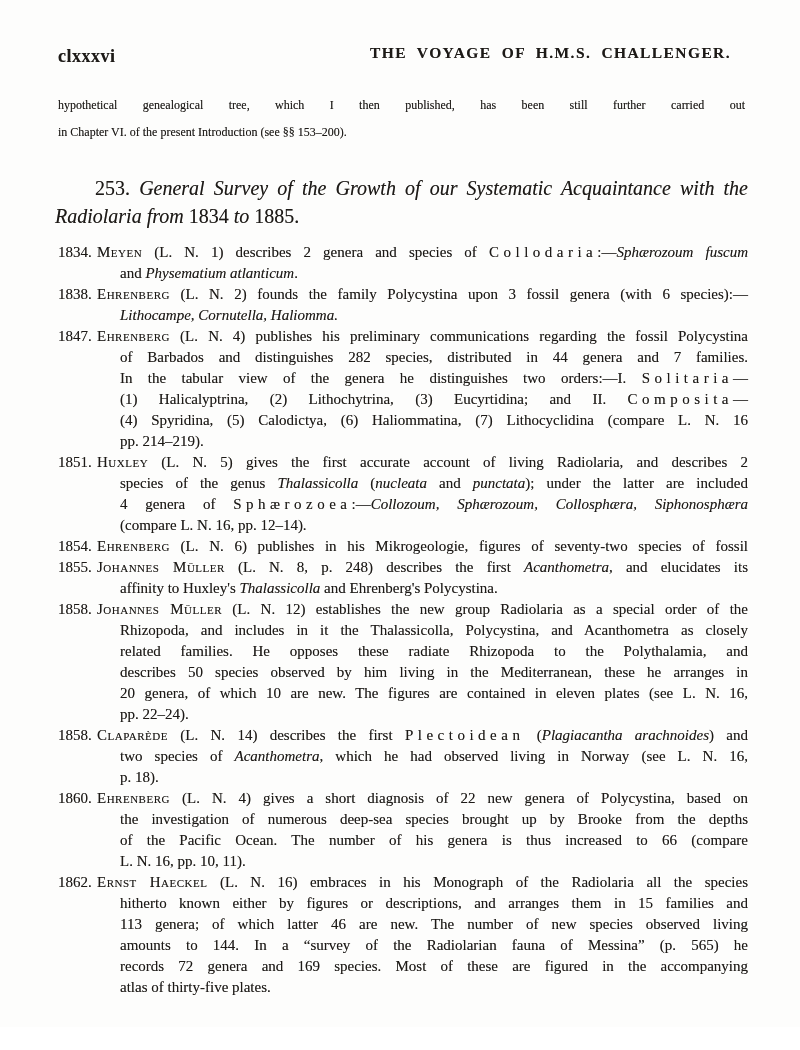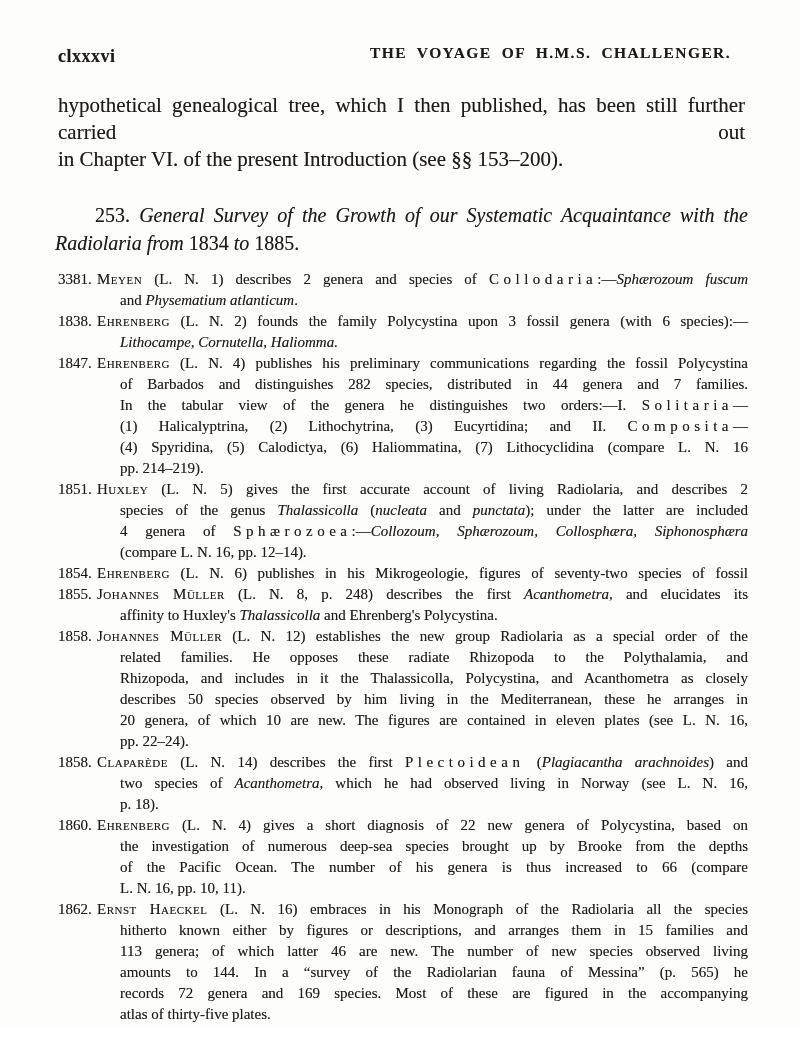--- a/index.html
+++ b/index.html
@@ -18,21 +18,21 @@
   .folio {
     position: absolute; left: 0; top: 2px;
     font-weight: bold; font-size: 18px; letter-spacing: 0.5px;
   }
   .running-title {
     display: block; text-align: right; position: relative; left: -14px;
     font-weight: bold; font-size: 15.5px;
     letter-spacing: 1.4px; word-spacing: 5px;
   }
   
-  .intro { margin: 24px 55px 16px 58px; font-size: 21px; line-height: 27px; }
+  .intro { margin: 24px 55px 16px 58px; font-size: 12px; line-height: 27px; }
   
   .heading { margin: 28px 52px 0 55px; font-size: 20px; line-height: 28px; }
   .heading .tline:first-of-type { text-indent: 40px; }
   
   .entries { margin: 12px 52px 0 120px; font-size: 15px; line-height: 21px; }
   .entry { position: relative; }
   .entry .year { position: absolute; left: -62px; top: 0; }
   .entry .tline:first-of-type { text-indent: -23px; }
   
   .tline { text-align: left; }
@@ -53,21 +53,21 @@
   <div class="intro" id="intro">
       <div class="tline just"><span class="seg-n">hypothetical genealogical tree, which I then published, has been still further carried out</span></div>
       <div class="tline"><span class="seg-n">in Chapter VI. of the present Introduction (see §§ 153–200).</span></div>
     </div>
   <div class="heading" id="heading">
       <div class="tline just"><span class="seg-n">253. </span><span class="seg-i">General Survey of the Growth of our Systematic Acquaintance with the</span></div>
       <div class="tline"><span class="seg-i">Radiolaria from </span><span class="seg-n">1834</span><span class="seg-i"> to </span><span class="seg-n">1885.</span></div>
     </div>
   <div class="entries" id="entries">
       <div class="entry">
-        <span class="year">3381.</span>
+        <span class="year">1834.</span>
         <div class="tline just"><span class="seg-sc">Meyen</span><span class="seg-n"> (L. N. 1) describes 2 genera and species of </span><span class="seg-sp">Collodaria</span><span class="seg-n">:—</span><span class="seg-i">Sphærozoum fuscum</span></div>
         <div class="tline"><span class="seg-n">and </span><span class="seg-i">Physematium atlanticum</span><span class="seg-n">.</span></div>
       </div>
       <div class="entry">
         <span class="year">1838.</span>
         <div class="tline just"><span class="seg-sc">Ehrenberg</span><span class="seg-n"> (L. N. 2) founds the family Polycystina upon 3 fossil genera (with 6 species):—</span></div>
         <div class="tline"><span class="seg-i">Lithocampe, Cornutella, Haliomma.</span></div>
       </div>
       <div class="entry">
         <span class="year">1847.</span>
@@ -90,22 +90,22 @@
         <div class="tline just"><span class="seg-sc">Ehrenberg</span><span class="seg-n"> (L. N. 6) publishes in his Mikrogeologie, figures of seventy-two species of fossil</span></div>
       </div>
       <div class="entry">
         <span class="year">1855.</span>
         <div class="tline just"><span class="seg-sc">Johannes Müller</span><span class="seg-n"> (L. N. 8, p. 248) describes the first </span><span class="seg-i">Acanthometra</span><span class="seg-n">, and elucidates its</span></div>
         <div class="tline"><span class="seg-n">affinity to Huxley's </span><span class="seg-i">Thalassicolla</span><span class="seg-n"> and Ehrenberg's Polycystina.</span></div>
       </div>
       <div class="entry">
         <span class="year">1858.</span>
         <div class="tline just"><span class="seg-sc">Johannes Müller</span><span class="seg-n"> (L. N. 12) establishes the new group Radiolaria as a special order of the</span></div>
+        <div class="tline just"><span class="seg-n">Rhizopoda, and includes in it the Thalassicolla, Polycystina, and Acanthometra as closely</span></div>
         <div class="tline just"><span class="seg-n">related families. He opposes these radiate Rhizopoda to the Polythalamia, and</span></div>
-        <div class="tline just"><span class="seg-n">Rhizopoda, and includes in it the Thalassicolla, Polycystina, and Acanthometra as closely</span></div>
         <div class="tline just"><span class="seg-n">describes 50 species observed by him living in the Mediterranean, these he arranges in</span></div>
         <div class="tline just"><span class="seg-n">20 genera, of which 10 are new. The figures are contained in eleven plates (see L. N. 16,</span></div>
         <div class="tline"><span class="seg-n">pp. 22–24).</span></div>
       </div>
       <div class="entry">
         <span class="year">1858.</span>
         <div class="tline just"><span class="seg-sc">Claparède</span><span class="seg-n"> (L. N. 14) describes the first </span><span class="seg-sp">Plectoidean</span><span class="seg-n"> (</span><span class="seg-i">Plagiacantha arachnoides</span><span class="seg-n">) and</span></div>
         <div class="tline just"><span class="seg-n">two species of </span><span class="seg-i">Acanthometra</span><span class="seg-n">, which he had observed living in Norway (see L. N. 16,</span></div>
         <div class="tline"><span class="seg-n">p. 18).</span></div>
       </div>

